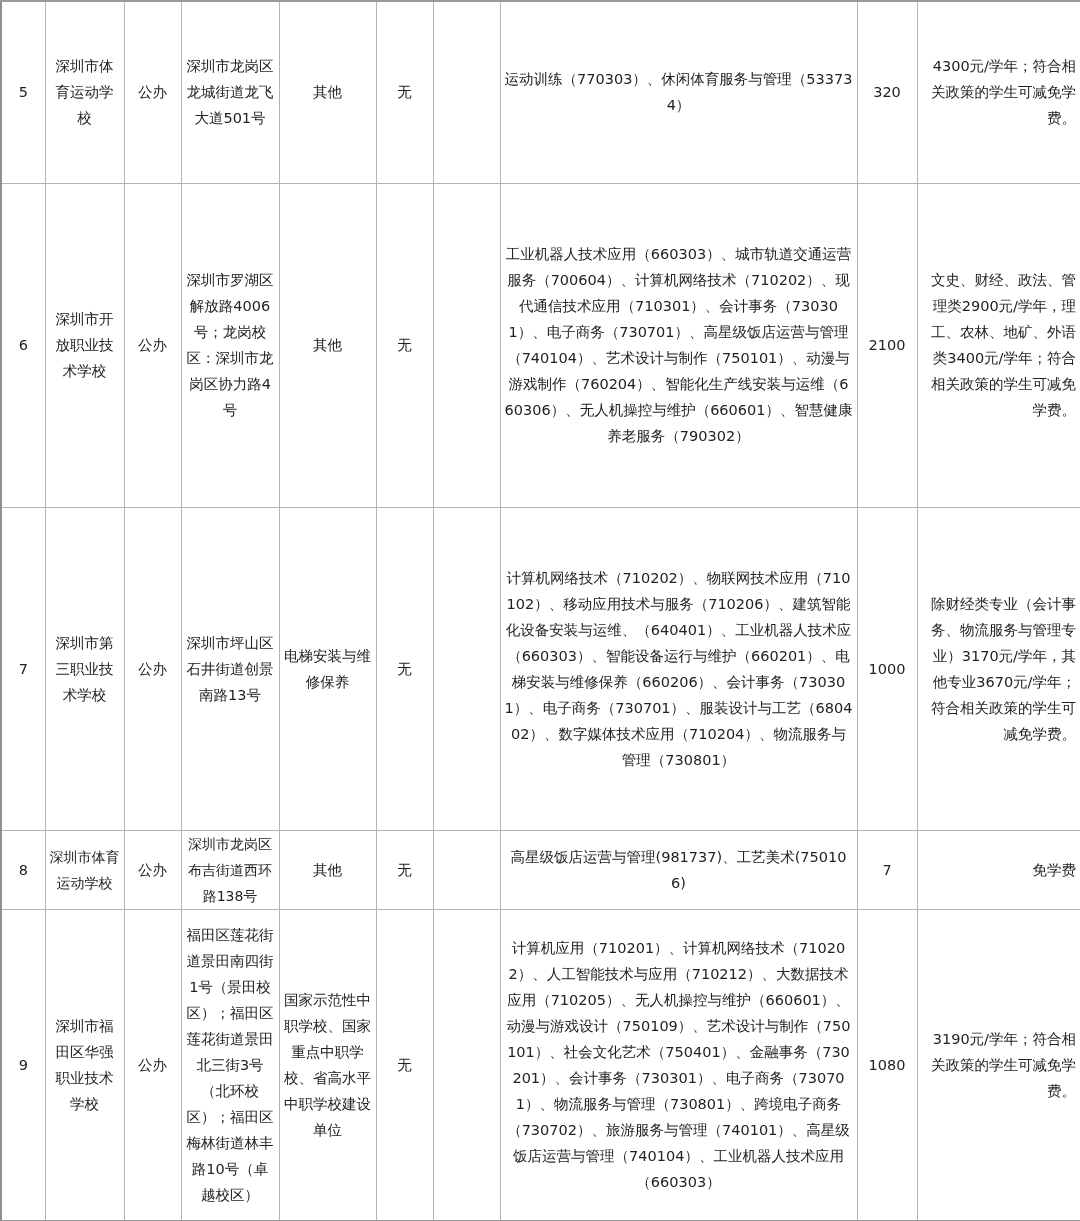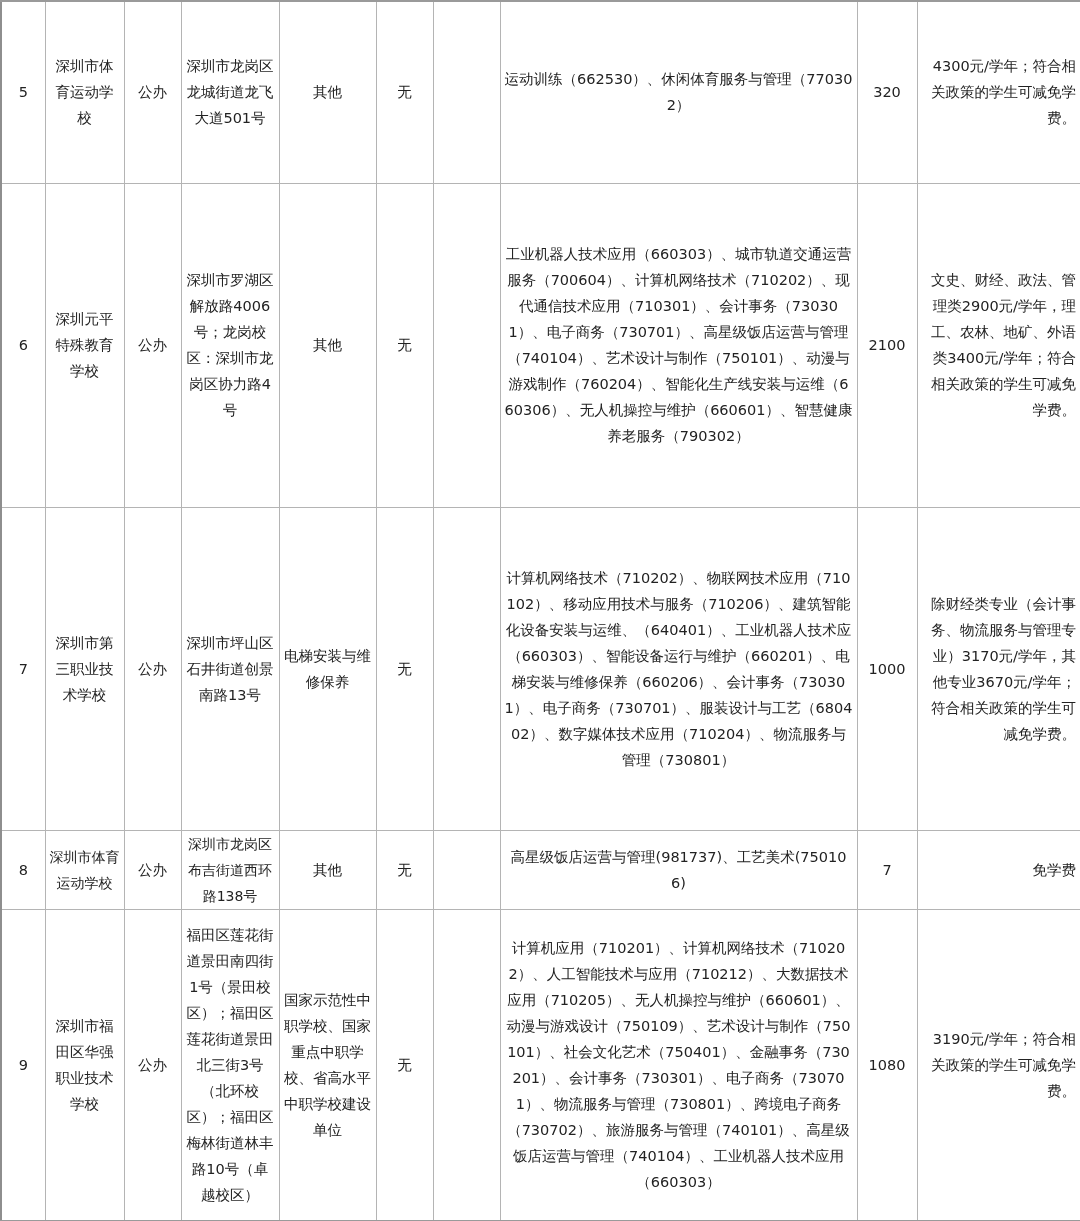--- a/index.html
+++ b/index.html
@@ -56,27 +56,27 @@
   </colgroup>
   <tbody>
     <tr class="r5">
       <td class="c-no">5</td>
       <td class="c-name">深圳市体育运动学校</td>
       <td>公办</td>
       <td class="c-addr">深圳市龙岗区龙城街道龙飞大道501号</td>
       <td class="c-level">其他</td>
       <td>无</td>
       <td></td>
-      <td class="c-major">运动训练（662530）、休闲体育服务与管理（770302）</td>
+      <td class="c-major">运动训练（770303）、休闲体育服务与管理（533734）</td>
       <td>320</td>
       <td class="c-fee">4300元/学年；符合相关政策的学生可减免学费。</td>
     </tr>
     <tr class="r6">
       <td class="c-no">6</td>
-      <td class="c-name">深圳元平特殊教育学校</td>
+      <td class="c-name">深圳市开放职业技术学校</td>
       <td>公办</td>
       <td class="c-addr">深圳市罗湖区解放路4006号；龙岗校区：深圳市龙岗区协力路4号</td>
       <td class="c-level">其他</td>
       <td>无</td>
       <td></td>
       <td class="c-major">工业机器人技术应用（660303）、城市轨道交通运营服务（700604）、计算机网络技术（710202）、现代通信技术应用（710301）、会计事务（730301）、电子商务（730701）、高星级饭店运营与管理（740104）、艺术设计与制作（750101）、动漫与游戏制作（760204）、智能化生产线安装与运维（660306）、无人机操控与维护（660601）、智慧健康养老服务（790302）</td>
       <td>2100</td>
       <td class="c-fee">文史、财经、政法、管理类2900元/学年，理工、农林、地矿、外语类3400元/学年；符合相关政策的学生可减免学费。</td>
     </tr>
     <tr class="r7">

